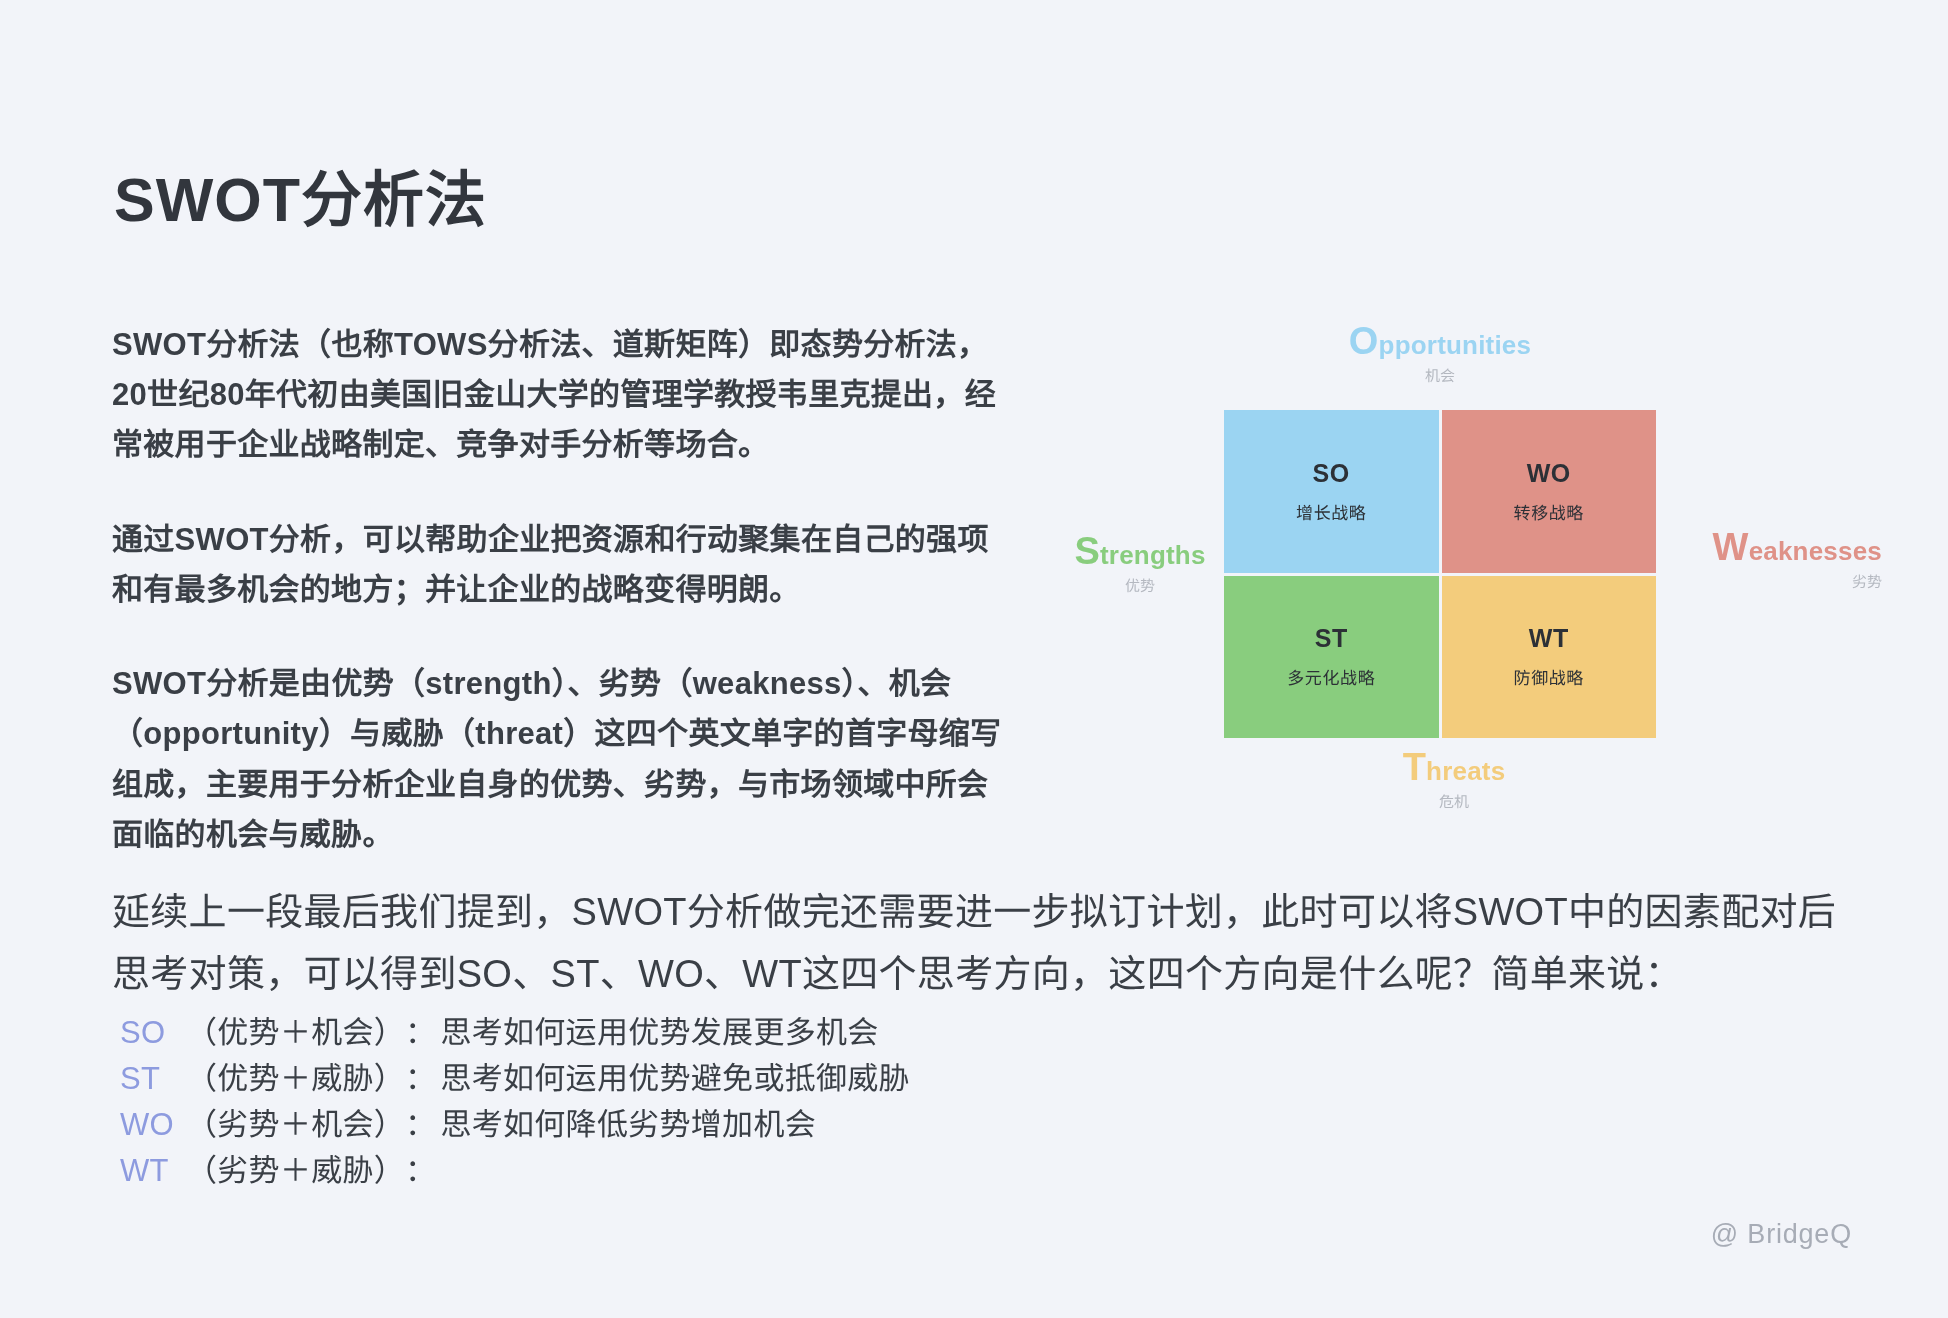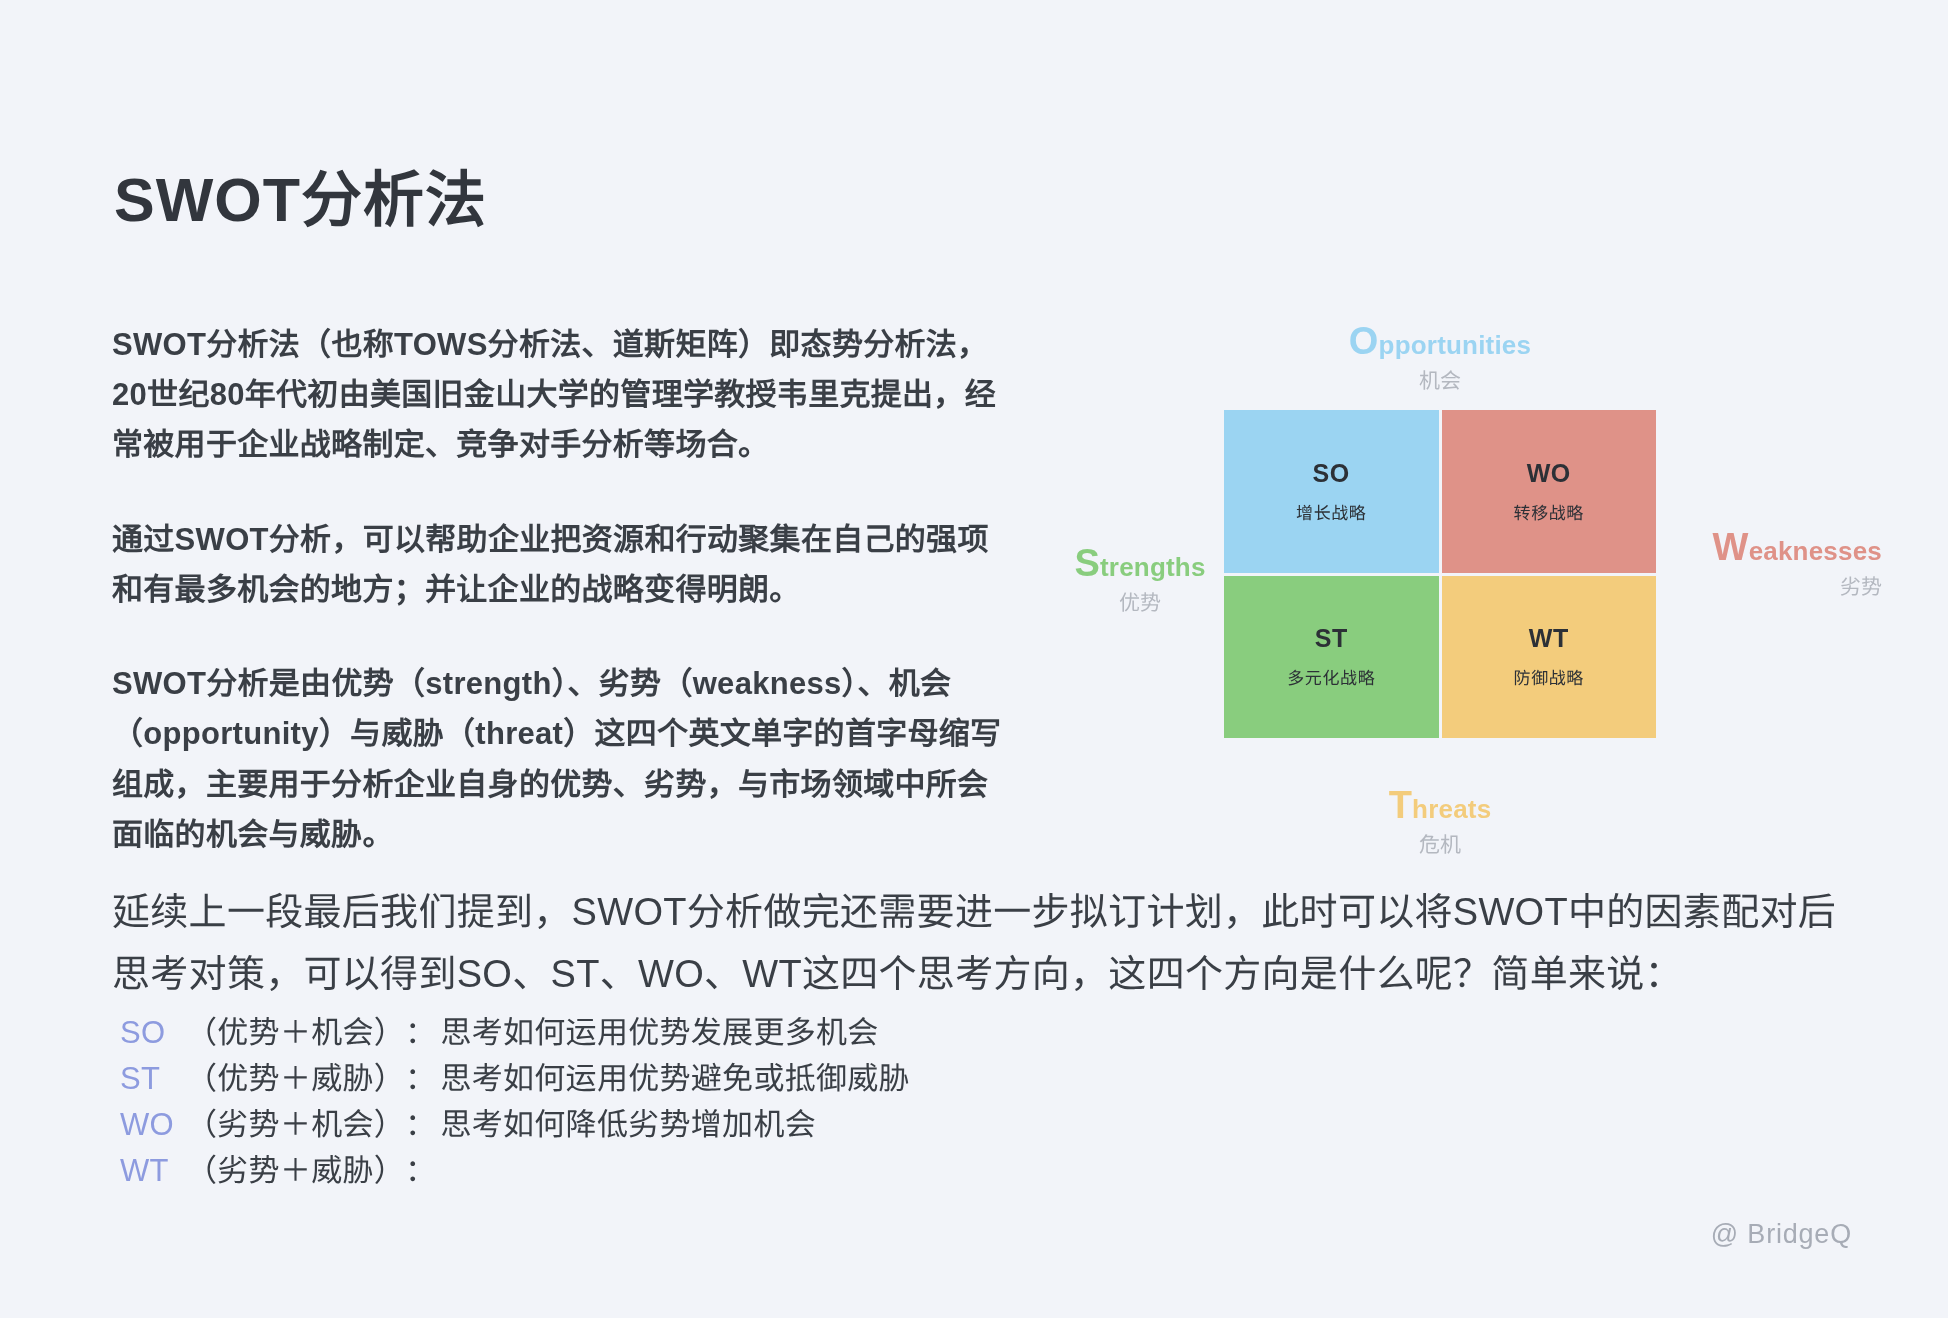--- a/index.html
+++ b/index.html
@@ -149,43 +149,42 @@
     font-weight: 700;
     line-height: 1.05;
     letter-spacing: 0.2px;
   }
   .axis-en .cap {
     font-size: 38px;
     font-weight: 700;
     line-height: 1;
   }
   .axis-cn {
-    font-size: 21px;
+    font-size: 15px;
     color: #b4b8c0;
     margin-top: 4px;
     font-weight: 400;
   }
 
   #label-opportunities {
     left: 95px;
     top: 22px;
     width: 290px;
     color: #9bd4f2;
     text-align: center;
   }
   #label-threats {
-    left: 95px;
+    left: 109px;
     top: 448px;
     width: 290px;
     color: #f3cc7c;
-    margin-top: 38px;
   }
   #label-strengths {
     left: -150px;
-    top: 244px;
+    top: 232px;
     width: 180px;
     color: #89cd7e;
   }
   #label-weaknesses {
     left: 452px;
     top: 228px;
     width: 230px;
     color: #df9288;
     text-align: right;
   }

